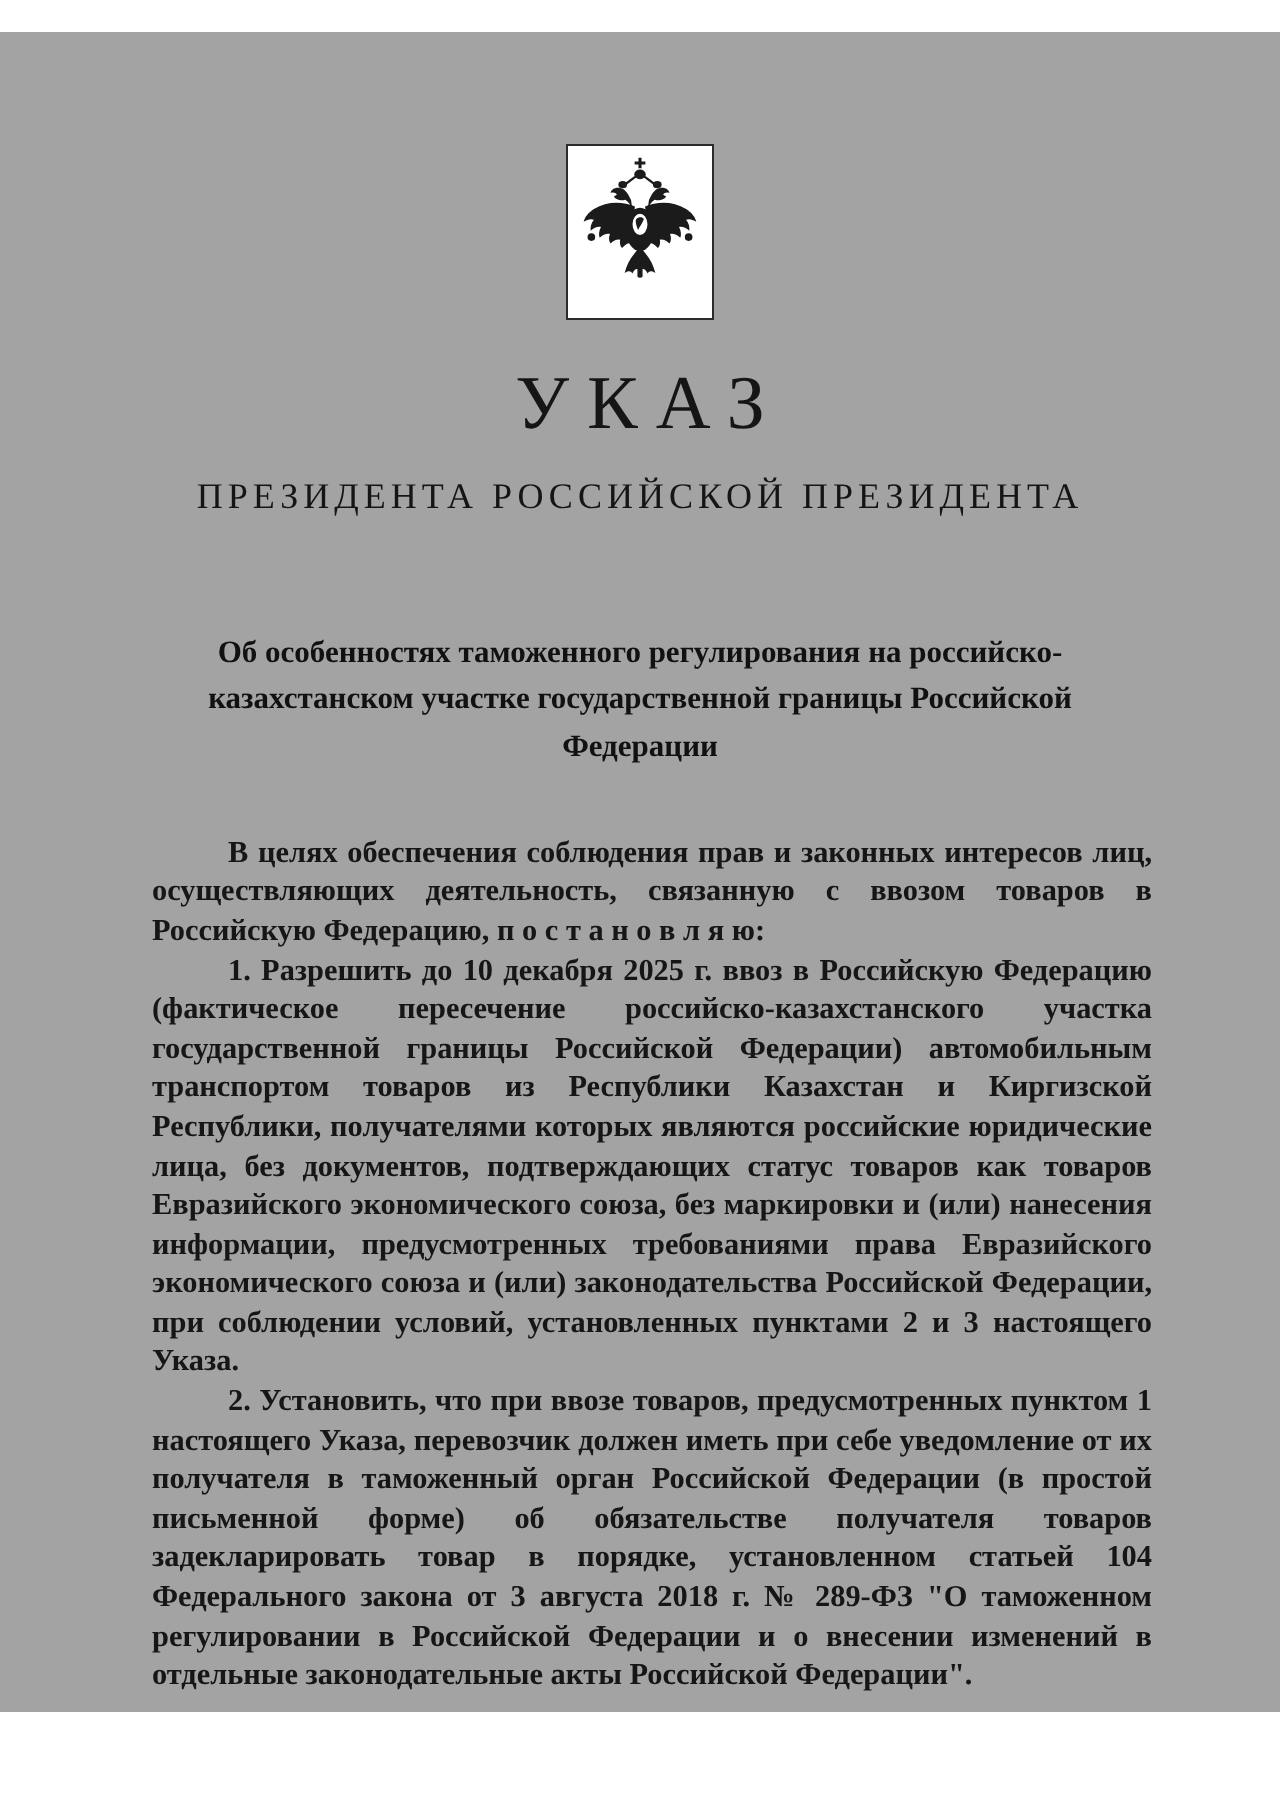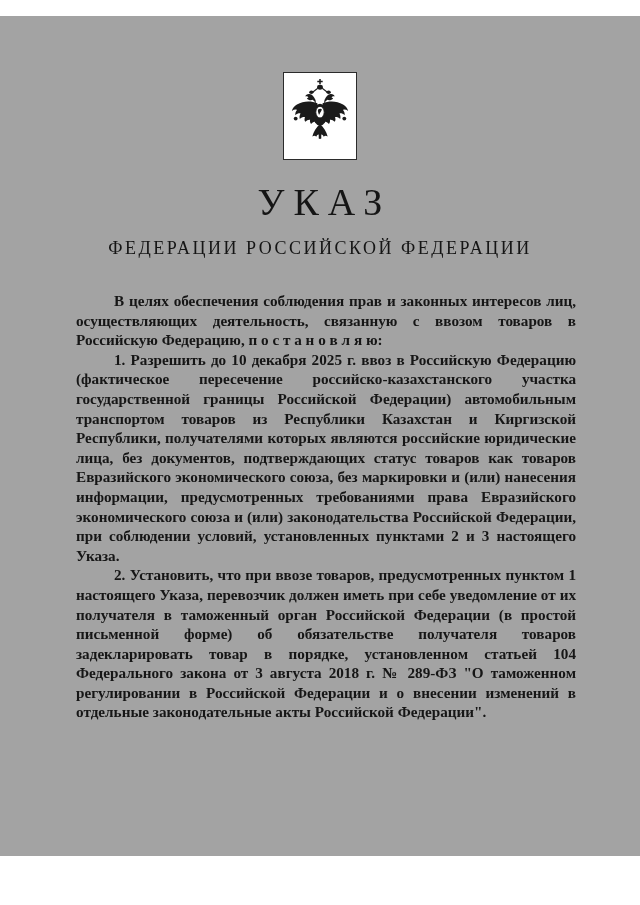--- a/index.html
+++ b/index.html
@@ -109,22 +109,23 @@
         <circle cx="12" cy="62" r="3"></circle>
         <circle cx="88" cy="62" r="3"></circle>
       </g>
       <ellipse cx="50" cy="52" rx="6.5" ry="9" fill="#ffffff" stroke="#1b1b1b" stroke-width="1.3"></ellipse>
       <path d="M47,48 C49,46 52,46 53,48 C52,51 49.5,54 48.5,56.5 C47.5,53.5 46,50 47,48 Z" fill="#1b1b1b"></path>
     </svg>
   </div>
 
   <h1 class="doc-title">УКАЗ</h1>
 
-  <div class="doc-subtitle">ФЕДЕРАЦИИ РОССИЙСКОЙ ФЕДЕРАЦИИ</div>
+  <div class="doc-subtitle">ПРЕЗИДЕНТА РОССИЙСКОЙ ПРЕЗИДЕНТА</div>
 
+  <div class="doc-subject">Об особенностях таможенного регулирования на российско-казахстанском участке государственной границы Российской Федерации</div>
 
   <div class="doc-body">
     <p>В целях обеспечения соблюдения прав и законных интересов лиц, осуществляющих деятельность, связанную с ввозом товаров в Российскую Федерацию, п о с т а н о в л я ю:</p>
     <p>1. Разрешить до 10 декабря 2025 г. ввоз в Российскую Федерацию (фактическое пересечение российско-казахстанского участка государственной границы Российской Федерации) автомобильным транспортом товаров из Республики Казахстан и Киргизской Республики, получателями которых являются российские юридические лица, без документов, подтверждающих статус товаров как товаров Евразийского экономического союза, без маркировки и (или) нанесения информации, предусмотренных требованиями права Евразийского экономического союза и (или) законодательства Российской Федерации, при соблюдении условий, установленных пунктами 2 и 3 настоящего Указа.</p>
     <p>2. Установить, что при ввозе товаров, предусмотренных пунктом 1 настоящего Указа, перевозчик должен иметь при себе уведомление от их получателя в таможенный орган Российской Федерации (в простой письменной форме) об обязательстве получателя товаров задекларировать товар в порядке, установленном статьей 104 Федерального закона от 3 августа 2018 г. № 289-ФЗ "О таможенном регулировании в Российской Федерации и о внесении изменений в отдельные законодательные акты Российской Федерации".</p>
   </div>
 
 
 </div>
 

